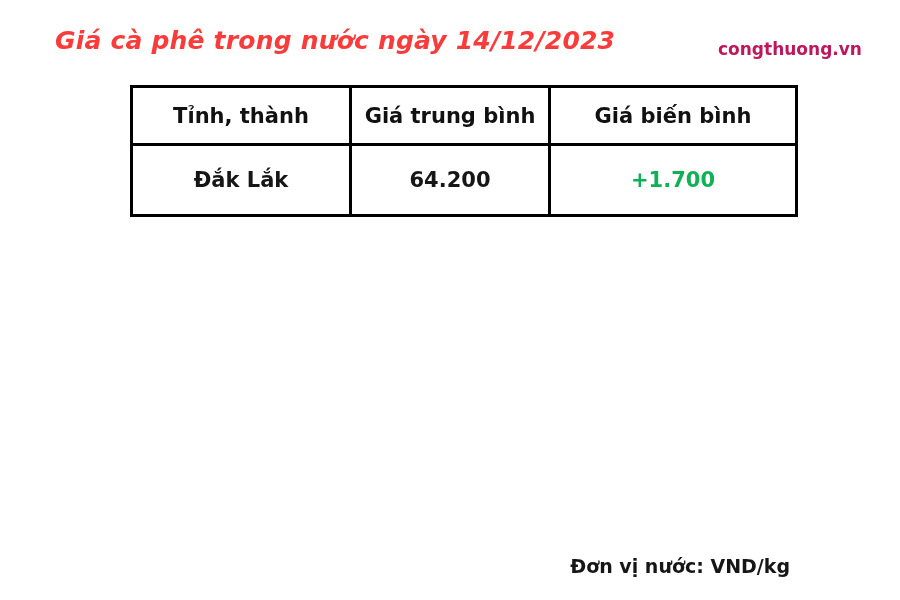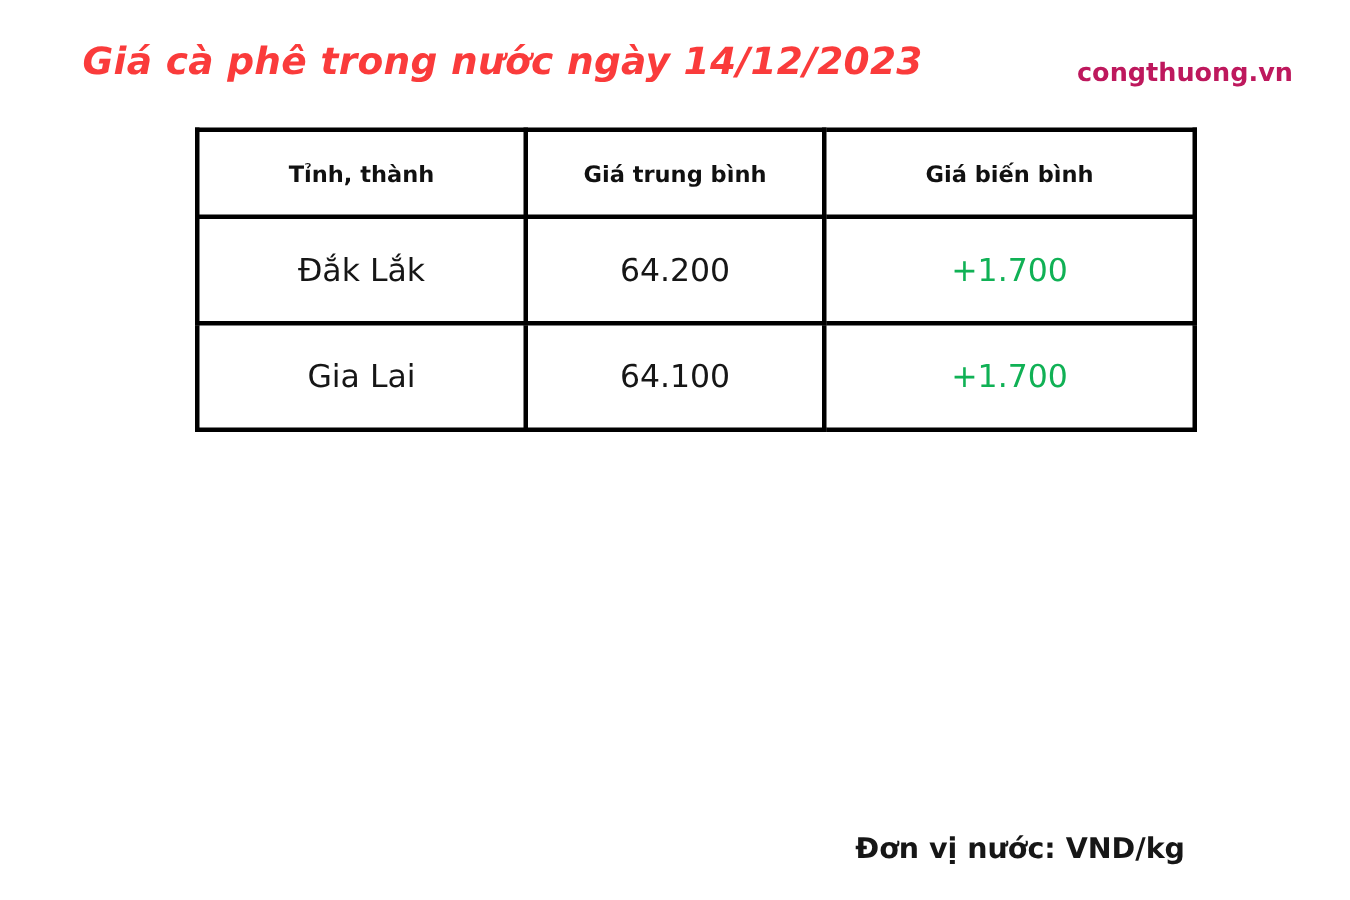--- a/index.html
+++ b/index.html
@@ -48,28 +48,28 @@
   .price-table th,
   .price-table td {
     border: 3px solid var(--c-border, #000000);
     text-align: center;
     vertical-align: middle;
     padding: 0;
     background: #ffffff;
   }
   .price-table th {
     height: 55px; 
-    font-size: 15px;
+    font-size: 21px;
     font-weight: 700;
     color: #111111;
   }
   .price-table td {
     height: 68px; 
     font-size: 21px;
-    font-weight: 400;
+    font-weight: 700;
     color: var(--c-text, #161616);
   }
   .price-table td.change {
     color: var(--c-change, #10b155);
   }
   .col-province { width: 219px; }
   .col-avg      { width: 199px; }
   .col-change   { width: 247px; }
   .unit-note {
     position: absolute;
@@ -101,21 +101,16 @@
       <th>Giá trung bình</th>
       <th>Giá biến bình</th>
     </tr>
   </thead>
   <tbody>
     <tr>
       <td>Đắk Lắk</td>
       <td>64.200</td>
       <td class="change">+1.700</td>
     </tr>
-    <tr>
-      <td>Gia Lai</td>
-      <td>64.100</td>
-      <td class="change">+1.700</td>
-    </tr>
   </tbody>
 </table>
 
 <div class="unit-note">Đơn vị nước: VND/kg</div>
 
 </body></html>

